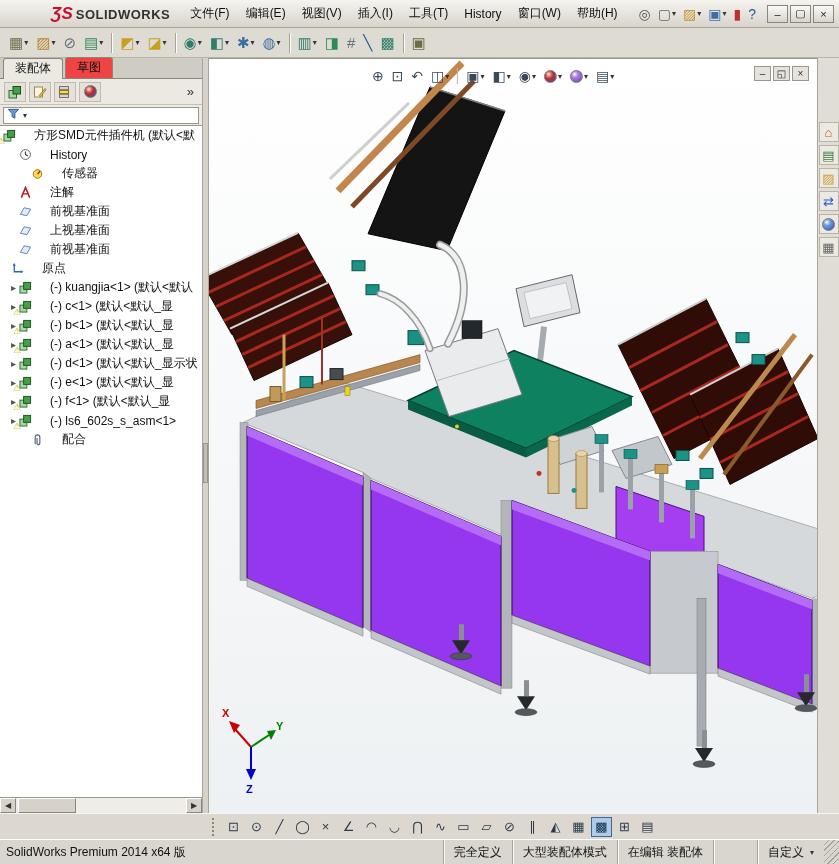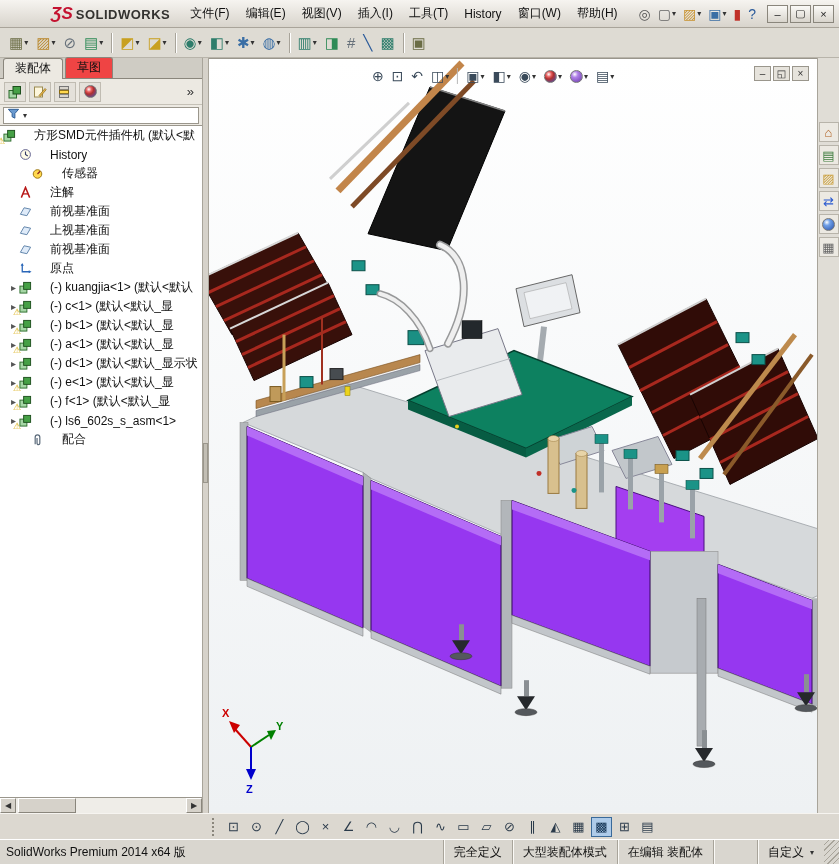--- a/index.html
+++ b/index.html
@@ -300,21 +300,21 @@
           </div>
           <div class="tree-row" style="padding-left: 8px;">
             <span class="exp"></span>
             <span class="tree-ico">
               <svg width="13" height="13" viewBox="0 0 14 14">
                 <path d="M1.5 10L5.5 3L12.5 4.5L8.5 11.5Z" fill="#dce9f8" fill-opacity="0.9" stroke="#5b7fa6"></path>
               </svg>
             </span>
             <span class="tlabel">前视基准面</span>
           </div>
-          <div class="tree-row" style="padding-left: 8px; text-align: right;">
+          <div class="tree-row" style=" text-align: right;">
             <span class="exp"></span>
             <span class="tree-ico">
               <svg width="13" height="13" viewBox="0 0 14 14">
                 <path d="M3.5 2.5V10.5H11.5" fill="none" stroke="#2a66b8" stroke-width="1.4"></path>
                 <path d="M1.8 4L3.5 1L5.2 4Z" fill="#2a66b8"></path>
                 <path d="M10.5 8.8L13.5 10.5L10.5 12.2Z" fill="#2a66b8"></path>
               </svg>
             </span>
             <span class="tlabel">原点</span>
           </div>

